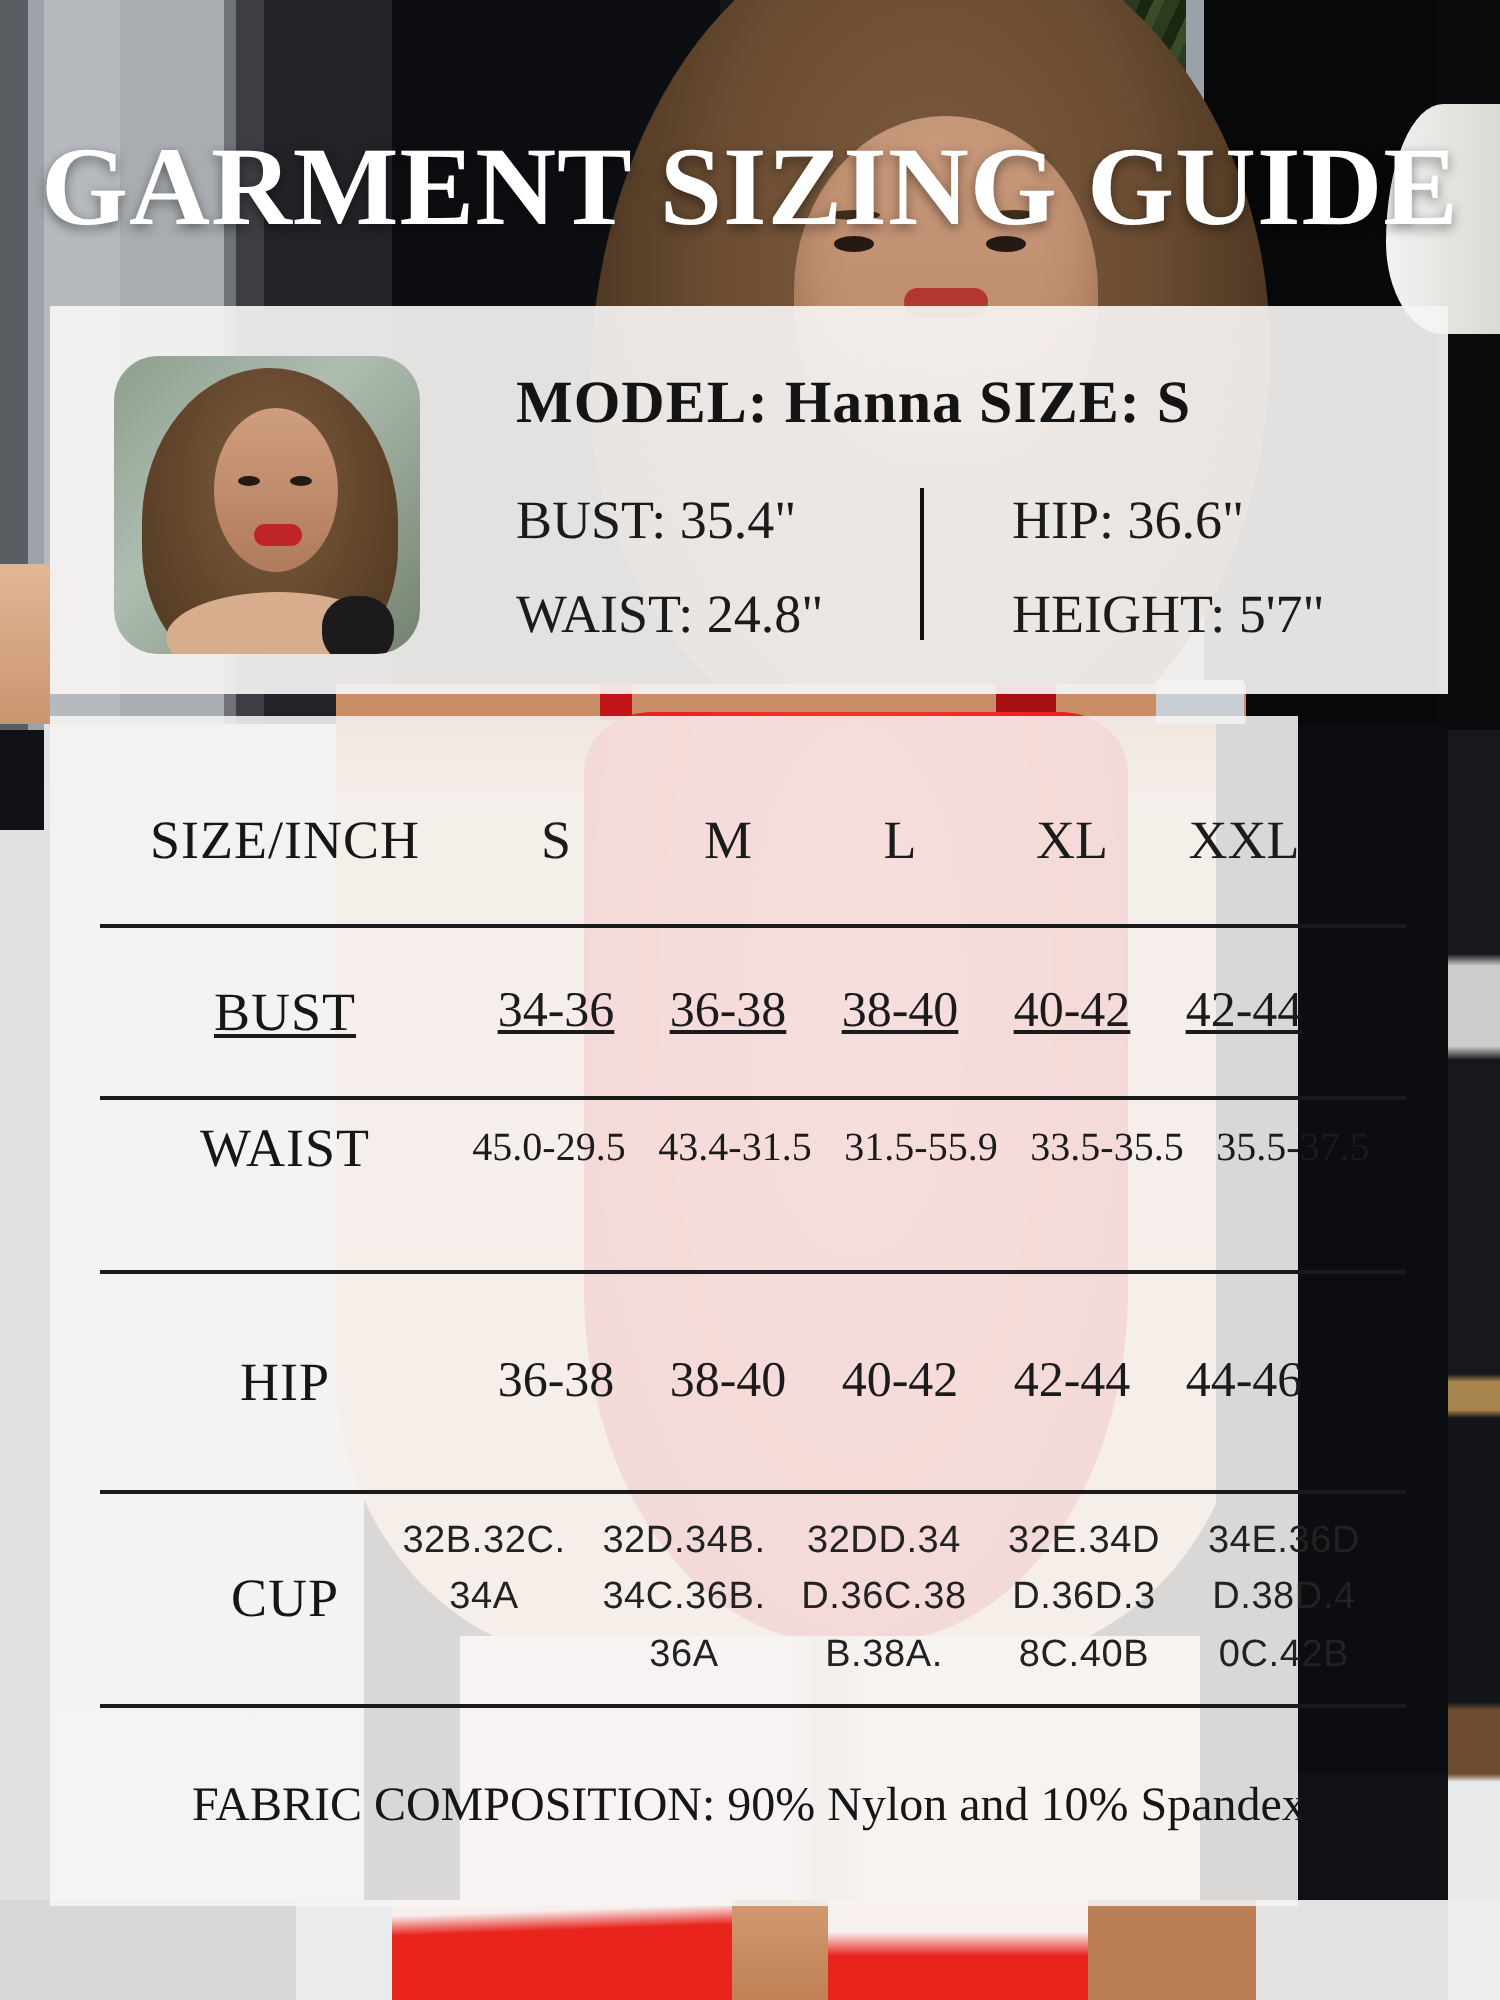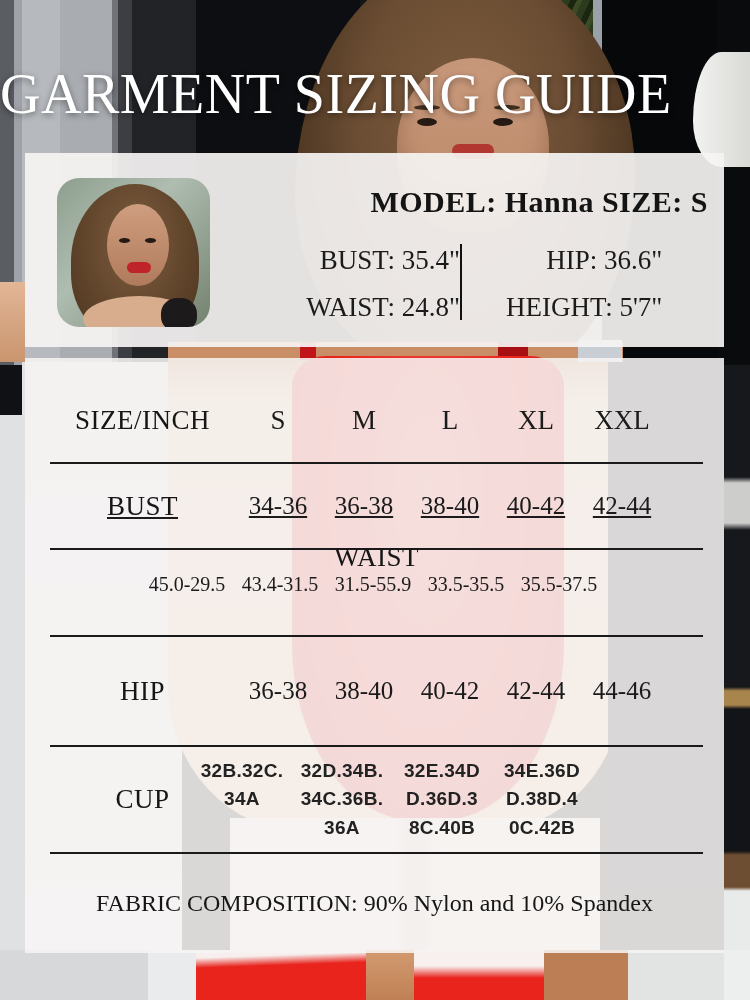--- a/index.html
+++ b/index.html
@@ -56,69 +56,69 @@
     background:linear-gradient(90deg,#d6d8da 0 148px,#e9ebec 148px 196px,#e2e4e4 196px 724px,#edefef 724px);}
   .leg1{position:absolute;left:196px;top:0;width:182px;height:50px;
     background:linear-gradient(178deg,#f6efee 0 8px,#e8241d 18px);}
   .skin-a{position:absolute;left:366px;top:0;width:52px;height:50px;
     background:linear-gradient(180deg,#d29a70,#c08055);}
   .leg2{position:absolute;left:414px;top:0;width:132px;height:50px;
     background:linear-gradient(180deg,#f7f0ef 0 16px,#e8241d 28px);}
   .skin-b{position:absolute;left:544px;top:0;width:84px;height:50px;background:#bc7f55;}
 
   
-  .title{position:absolute;left:0;top:62px;width:750px;text-align:left;
-    font-size:56px;font-weight:400;letter-spacing:.5px;color:#ffffff;
+  .title{position:absolute;left:0;top:62px;width:750px;text-align:center;
+    font-size:56px;font-weight:700;letter-spacing:.5px;color:#ffffff;
     text-shadow:0 2px 6px rgba(0,0,0,.45);}
 
   
   .model-card{position:absolute;left:25px;top:153px;width:699px;height:194px;
     background:rgba(246,244,243,.92);}
   .thumb{position:absolute;left:32px;top:25px;width:153px;height:149px;border-radius:22px;
     overflow:hidden;background:linear-gradient(135deg,#8e9e8e,#aebdb0 40%,#73826f);}
   .th-hair{position:absolute;left:14px;top:6px;width:128px;height:155px;
     border-radius:50% 50% 42% 42%;
     background:radial-gradient(ellipse at 50% 38%,#7d5c3e,#553c24 80%);}
   .th-face{position:absolute;left:50px;top:26px;width:62px;height:82px;border-radius:50%;
     background:linear-gradient(180deg,#cf9d7f,#b07b5c);}
   .th-eye{position:absolute;width:11px;height:5px;background:#241a13;border-radius:50%;top:34px;}
   .th-eye.l{left:12px}.th-eye.r{left:38px}
   .th-lips{position:absolute;left:20px;top:58px;width:24px;height:11px;background:#c0242b;
     border-radius:6px;}
   .th-shoulder{position:absolute;left:26px;top:118px;width:112px;height:46px;border-radius:50%;
     background:#d8ad8d;}
   .th-hand{position:absolute;left:104px;top:120px;width:36px;height:34px;border-radius:45%;
     background:#1c1a1a;}
-  .card-body{position:absolute;left:233px;top:0;right:16px;text-align:right;}
+  .card-body{position:absolute;left:233px;top:0;right:0;}
   .card-heading{margin-top:32px;font-size:30px;font-weight:700;letter-spacing:.5px;color:#141414;}
   .meas{margin-top:24px;display:flex;}
   .mcol{display:flex;flex-direction:column;gap:13px;font-size:27px;line-height:34px;color:#1b1b1b;}
   .mcol.c1{width:202px;}
   .mdivider{width:2px;height:76px;background:#111;margin:1px 44px 0 0;}
 
   
-  .table-panel{position:absolute;left:25px;top:358px;width:699px;height:595px;
+  .table-panel{position:absolute;left:25px;top:358px;width:624px;height:595px;
     background:rgba(246,244,243,.88);}
   .t-line{position:absolute;left:25px;width:653px;height:2px;background:#1a1a1a;}
   .t-row{position:absolute;left:25px;width:653px;display:flex;align-items:center;}
   .lab{width:185px;text-align:center;font-size:27px;letter-spacing:.5px;color:#161616;}
   .vals{flex:1;display:flex;}
   .vals span{width:86px;text-align:center;}
   .row-header{top:20px;height:84px;}
   .row-header .vals span{font-size:27px;}
   .row-bust{top:106px;height:84px;text-decoration:underline;}
-  .row-waist{top:184px;height:85px;flex-direction:column;}
+  .row-waist{top:174px;height:85px;}
   .row-hip{top:279px;height:108px;}
   .row-cup{top:389px;height:105px;}
   .row-bust .vals span,.row-hip .vals span{font-size:25px;}
   .row-waist .vals{margin-left:-7px;}
   .row-waist .vals span{width:93px;font-size:20px;}
   .row-cup .vals{margin-left:-43px;}
   .row-cup .vals span{width:100px;font-size:19px;line-height:1.5;white-space:pre-line;
-    font-family:"Liberation Sans","DejaVu Sans",sans-serif;letter-spacing:.3px;color:#222;font-weight:bold;}
+    font-family:"Liberation Sans","DejaVu Sans",sans-serif;letter-spacing:.3px;color:#222;}
   .fabric{position:absolute;left:0;top:496px;width:699px;height:99px;display:flex;
     align-items:center;justify-content:center;font-size:24px;color:#161616;}
 </style>
 </head>
 <body>
 
 <div class="stage">
 
   <div class="photo">
     <div class="bg-stripes"></div>
@@ -231,20 +231,23 @@
     <div class="t-line" style="top:387px"></div>
 
     <div class="t-row row-cup">
       <div class="lab">CUP</div>
       <div class="vals">
         <span>32B.32C.
 34A</span>
         <span>32D.34B.
 34C.36B.
 36A</span>
+        <span>32DD.34
+D.36C.38
+B.38A.</span>
         <span>32E.34D
 D.36D.3
 8C.40B</span>
         <span>34E.36D
 D.38D.4
 0C.42B</span>
       </div>
     </div>
     <div class="t-line" style="top:494px"></div>
 

